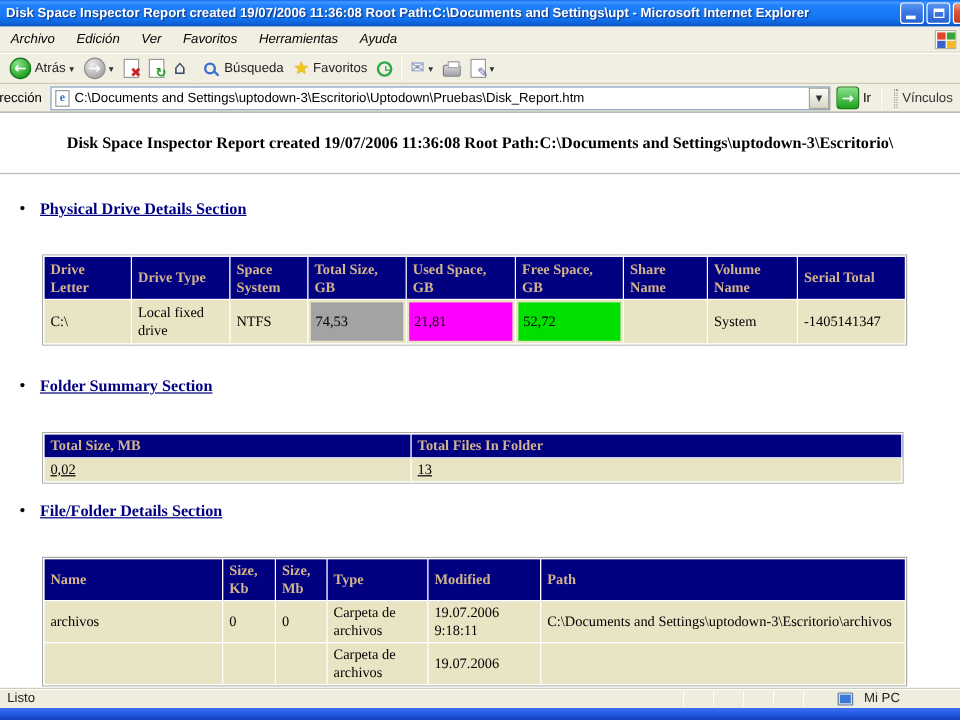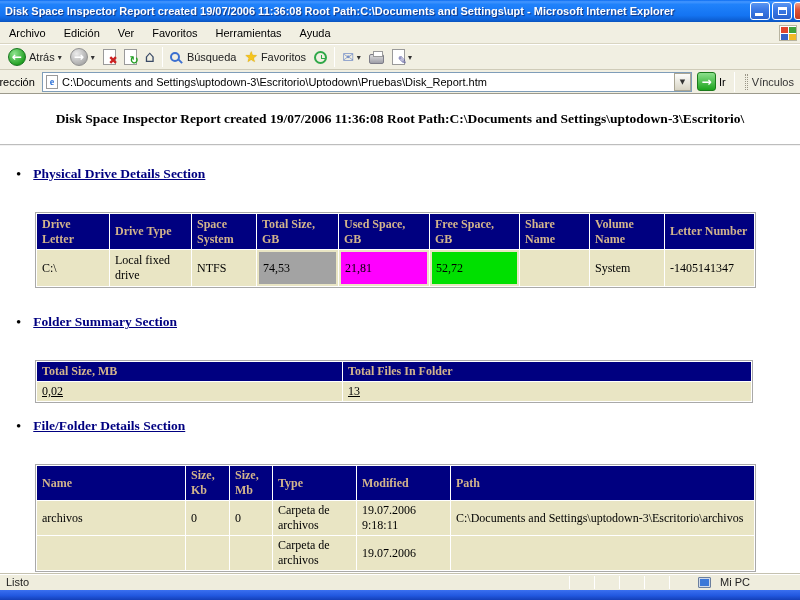--- a/index.html
+++ b/index.html
@@ -17,21 +17,21 @@
   .wbtn { width:20px; height:18px; border-radius:3px; border:1px solid #fff;
     background:linear-gradient(180deg,#5a96f2 0%,#3c7ae6 40%,#2a62cf 100%);
     position:relative; }
   .wbtn.close { background:linear-gradient(180deg,#f1a088 0%,#e0553a 40%,#c23a1f 100%); }
   .wbtn .glyph-min { position:absolute; left:4px; bottom:3px; width:8px; height:3px; background:#fff; }
   .wbtn .glyph-max { position:absolute; left:5px; top:4px; width:9px; height:8px; border:1px solid #fff; border-top:3px solid #fff; }
 
   
   .menubar { height:22px; flex:0 0 22px; background:#f1efe2; border-bottom:1px solid #d9d5c2;
     display:flex; align-items:center; font-size:11px; color:#000; }
-  .menu-item { padding:3px 9px; cursor:default; }
+  .menu-item { padding:3px 9px; cursor:default;font-style:italic; }
   .throbber { margin-left:auto; margin-right:3px; width:18px; height:16px; background:#fff;
     border:1px solid #b8b4a0; display:grid; grid-template-columns:7px 7px; grid-template-rows:6px 6px; gap:1px; padding:1px; }
   .fl-r { background:#e2452c; } .fl-g { background:#3fa33c; } .fl-b { background:#3763c8; } .fl-y { background:#f3b928; }
 
   
   .toolbar { height:26px; flex:0 0 26px; background:#f1efe2; border-top:1px solid #fff;
     border-bottom:1px solid #cfcbb8; display:flex; align-items:center; padding-left:4px; font-size:11px; }
   .tool { display:flex; align-items:center; gap:3px; padding:1px 4px; color:#222; }
   .caret { font-size:8px; color:#333; font-family:"DejaVu Sans", sans-serif; }
   .circle { width:18px; height:18px; border-radius:50%; display:flex; align-items:center; justify-content:center;
@@ -236,21 +236,21 @@
         <tbody>
             <tr>
           <th class="cw-dl">Drive Letter</th>
           <th class="cw-dt">Drive Type</th>
           <th class="cw-fs">Space System</th>
           <th class="cw-ts">Total Size, GB</th>
           <th class="cw-us">Used Space, GB</th>
           <th class="cw-fr">Free Space, GB</th>
           <th class="cw-sn">Share Name</th>
           <th class="cw-vn">Volume Name</th>
-          <th class="cw-se">Letter Number</th>
+          <th class="cw-se">Serial Total</th>
         </tr>
         <tr>
           <td>C:\</td>
           <td>Local fixed drive</td>
           <td>NTFS</td>
           <td class="fill-cell">
             <div class="fill fill-total">74,53</div>
           </td>
           <td class="fill-cell">
             <div class="fill fill-used">21,81</div>

